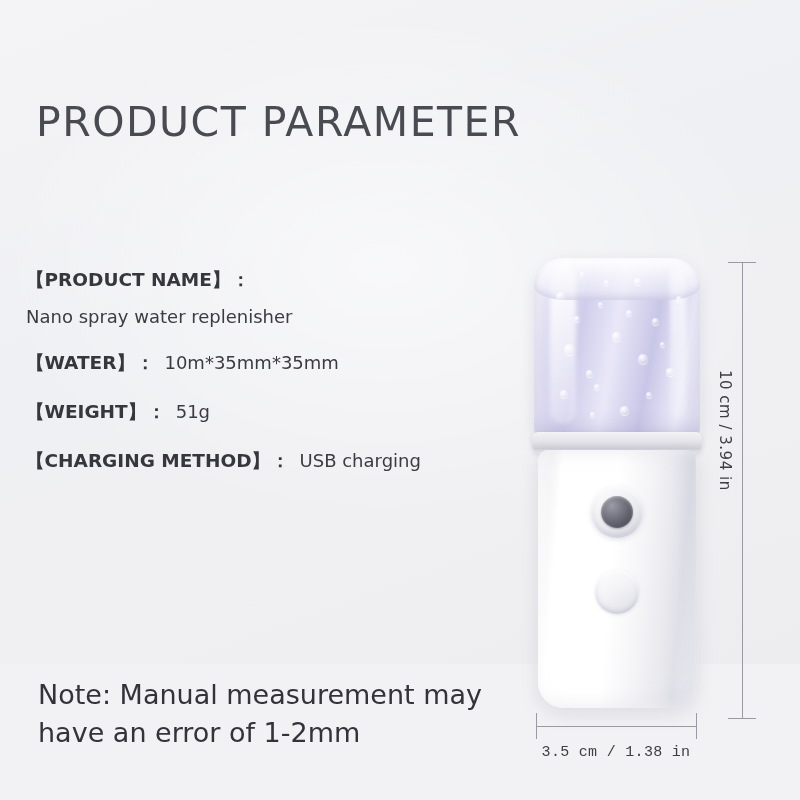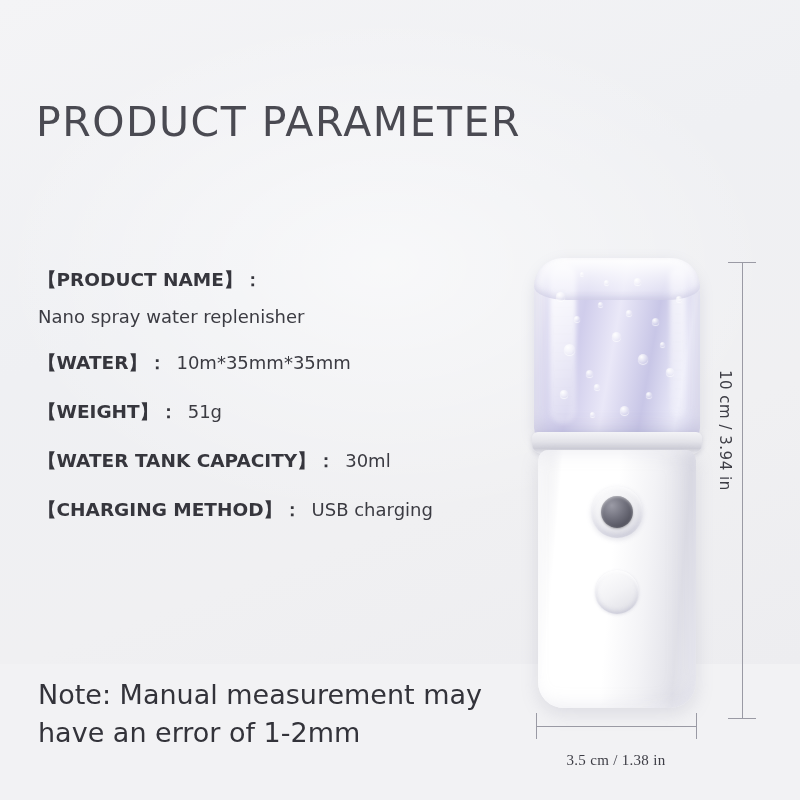--- a/index.html
+++ b/index.html
@@ -33,21 +33,21 @@
     top: 98px;
     font-size: 41px;
     letter-spacing: 1.5px;
     color: #4a4a52;
     font-weight: 400;
     font-family: "DejaVu Sans", sans-serif;
   }
 
   .spec-list {
     position: absolute;
-    left: 38px;
+    left: 26px;
     top: 268px;
     width: 470px;
   }
   .spec-row {
     margin-bottom: 14px;
     color: #3b3b42;
     line-height: 1.35;
   }
   .spec-label {
     font-size: 18.5px;
@@ -282,23 +282,22 @@
   .dim-h-cap-r { left: 696px; }
   .dim-h-label {
     position: absolute;
     left: 536px;
     top: 744px;
     width: 160px;
     text-align: center;
     font-size: 15px;
     color: #3d3d45;
     letter-spacing: 0.3px;
-    font-family: Liberation Serif, serif;
+    font-family: Liberation Mono, monospace;
     white-space: nowrap;
-    margin-top: 8px;
   }
 </style>
 </head>
 <body>
 
 <div class="page">
 
   <div class="title">PRODUCT PARAMETER</div>
 
   <div class="spec-list">
@@ -309,23 +308,20 @@
     </div>
 
     <div class="spec-row row-size">
       <span class="spec-label">【WATER】</span><span class="spec-colon">：</span><span class="spec-value indent-left">10m*35mm*35mm</span>
     </div>
 
     <div class="spec-row row-weight">
       <span class="spec-label">【WEIGHT】</span><span class="spec-colon">：</span><span class="spec-value indent-left">51g</span>
     </div>
 
-    <div class="spec-row row-tank">
-      <span class="spec-label">【WATER TANK CAPACITY】</span><span class="spec-colon">：</span><span class="spec-value indent-left">30ml</span>
-    </div>
 
     <div class="spec-row row-charging">
       <span class="spec-label">【CHARGING METHOD】</span><span class="spec-colon">：</span><span class="spec-value indent-left">USB charging</span>
     </div>
 
 
   </div>
 
   <div class="note">Note: Manual measurement may have an error of 1-2mm</div>
 

